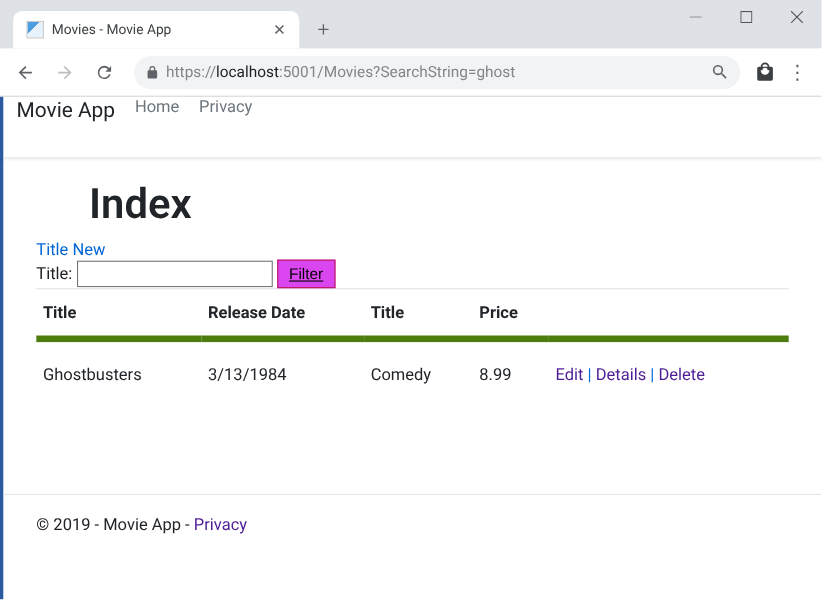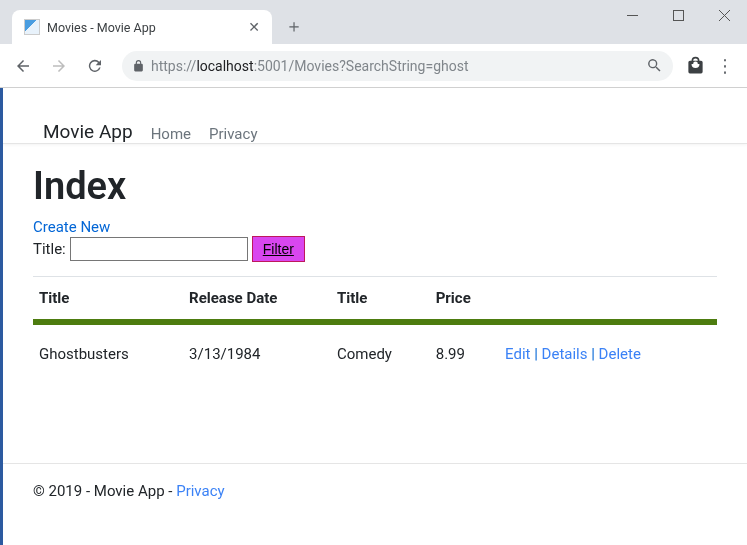--- a/index.html
+++ b/index.html
@@ -127,28 +127,28 @@
     
     .viewport::-webkit-scrollbar { width: 17px; }
     .viewport::-webkit-scrollbar-track { background: #f1f1f1; }
     .viewport::-webkit-scrollbar-thumb { background: #c1c1c1; }
     .viewport::-webkit-scrollbar-button { background:#f1f1f1; height:17px; }
     .navbar {
       height: 56px;
       border-bottom: 1px solid #e5e5e5;
       box-shadow: 0 1px 3px rgba(0,0,0,0.05);
       display: flex;
-      align-items: flex-end;
-      padding: 0 40px;
+      align-items: flex-start;
+      padding: 0 12px;
       gap: 18px;
     }
     .brand { font-size: 19px; color: #212529; }
     .navlink { color: #6c757d; font-size: 15px; text-decoration: none; }
     .container { padding: 20px 30px 30px 30px; }
-    h1 { font-size: 38px; font-weight: 600; margin-bottom: 10px; }
+    h1 { font-size: 38px; font-weight: 600; margin-bottom: 10px; margin-left: 48px; }
     .create-link { color: #0366d6; text-decoration: none; font-size: 15px; }
     .filter-row {
       display: flex;
       align-items: center;
       gap: 4px;
       font-size: 15px;
     }
     .filter-row input[type=text] {
       height: 24px;
       width: 178px;
@@ -160,37 +160,36 @@
       height: 26px;
       padding: 2px 10px;
       background: #d946ef;
       border: 1px solid #be185d;
       font-size: 14px;
       text-decoration: underline;
     }
     table {
       width: 100%;
       border-collapse: collapse;
-      margin-top: 14px;
     }
     th {
       text-align: left;
       font-weight: 700;
       padding: 12px 6px;
       border-top: 1px solid #dee2e6;
       border-bottom: 2px solid #dee2e6;
       font-size: 15px;
     }
     td {
       padding: 20px 6px;
       border-top: 6px solid #4d7c0f;
       font-size: 15px;
       vertical-align: middle;
     }
-    .alink { color: #3b82f6; text-decoration: none; }
+    .alink { color: #4c1d95; text-decoration: none; }
     .sep { color: #0366d6; }
     .footer {
       border-top: 1px solid #e5e5e5;
       padding: 18px 30px;
       font-size: 15px;
       color: #212529;
       margin-top: 50px;
     }
     
     svg { display: block; }
@@ -266,21 +265,21 @@
 <div class="viewport">
 
   <div class="navbar">
     <span class="brand">Movie App</span>
     <a class="navlink">Home</a>
     <a class="navlink">Privacy</a>
   </div>
 
   <div class="container">
     <h1>Index</h1>
-    <a class="create-link">Create New</a>
+    <a class="create-link">Title New</a>
 
     <div class="filter-row">
       <span>Title:</span>
       <input type="text" value="" style="">
       <button class="filter-btn">Filter</button>
     </div>
 
     <table>
       <thead>
         <tr>

